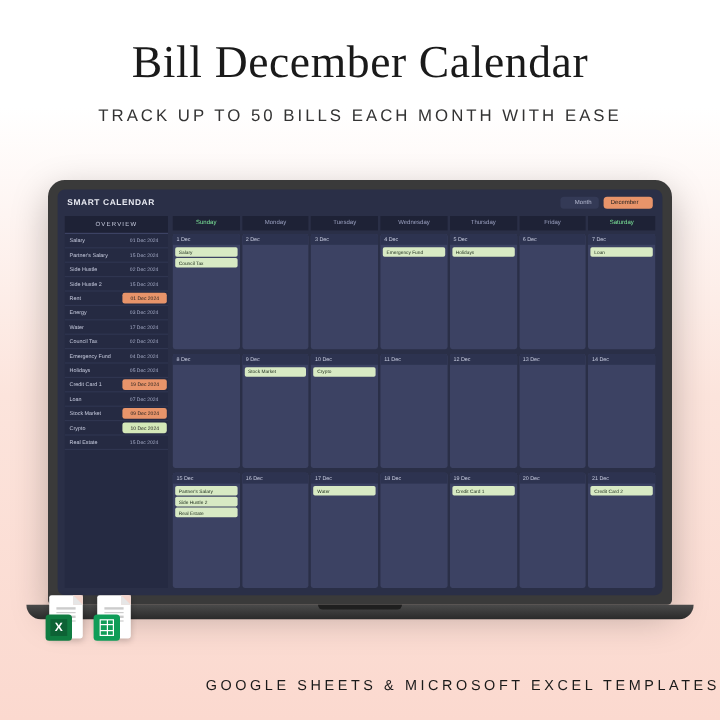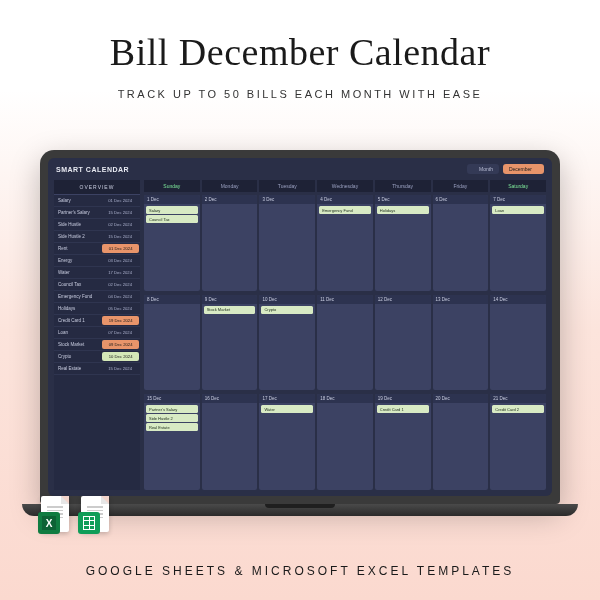--- a/index.html
+++ b/index.html
@@ -13,21 +13,21 @@
   .title {
     text-align: center;
     font-size: 38px;
     font-weight: 400;
     color: #1a1a1a;
     margin-top: 30px;
     letter-spacing: 0.5px;
   }
   .subtitle {
     text-align: center;
-    font-size: 11px;
+    font-size: 14px;
     letter-spacing: 2.5px;
     color: #333;
     margin-top: 14px;
     font-family: Arial, sans-serif;
   }
   .laptop {
     position: absolute;
     left: 50%; transform: translateX(-50%);
     top: 150px;
     width: 520px;
@@ -193,21 +193,21 @@
     position: absolute;
     top: 0; left: 50%; transform: translateX(-50%);
     width: 70px; height: 4px;
     background: #1f1f1f;
     border-radius: 0 0 4px 4px;
   }
   .footer {
     position: absolute;
     bottom: 22px;
     left: 0; right: 0;
-    text-align: center;
+    text-align: right;
     font-size: 12px;
     letter-spacing: 3px;
     color: #1a1a1a;
     font-family: Arial, sans-serif;
   }
   .icons {
     position: absolute;
     left: 38px;
     bottom: 64px;
     display: flex;

